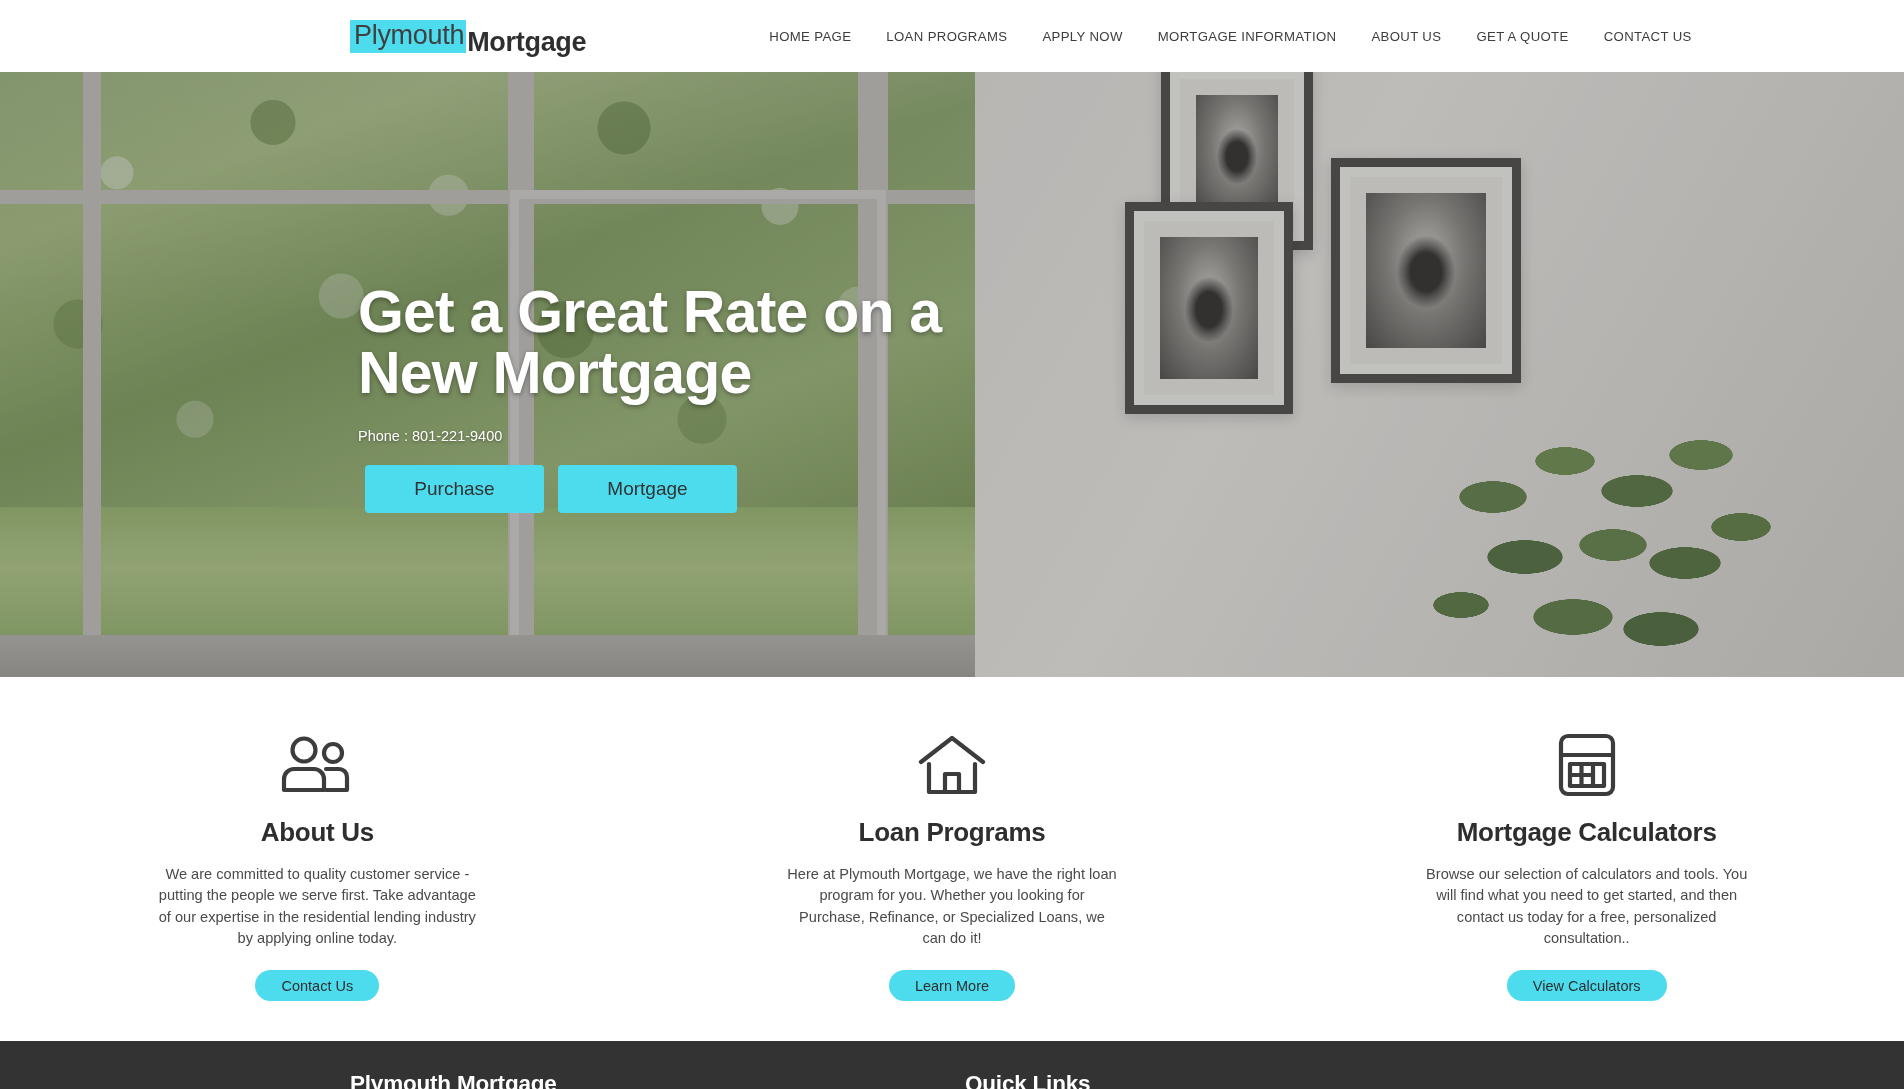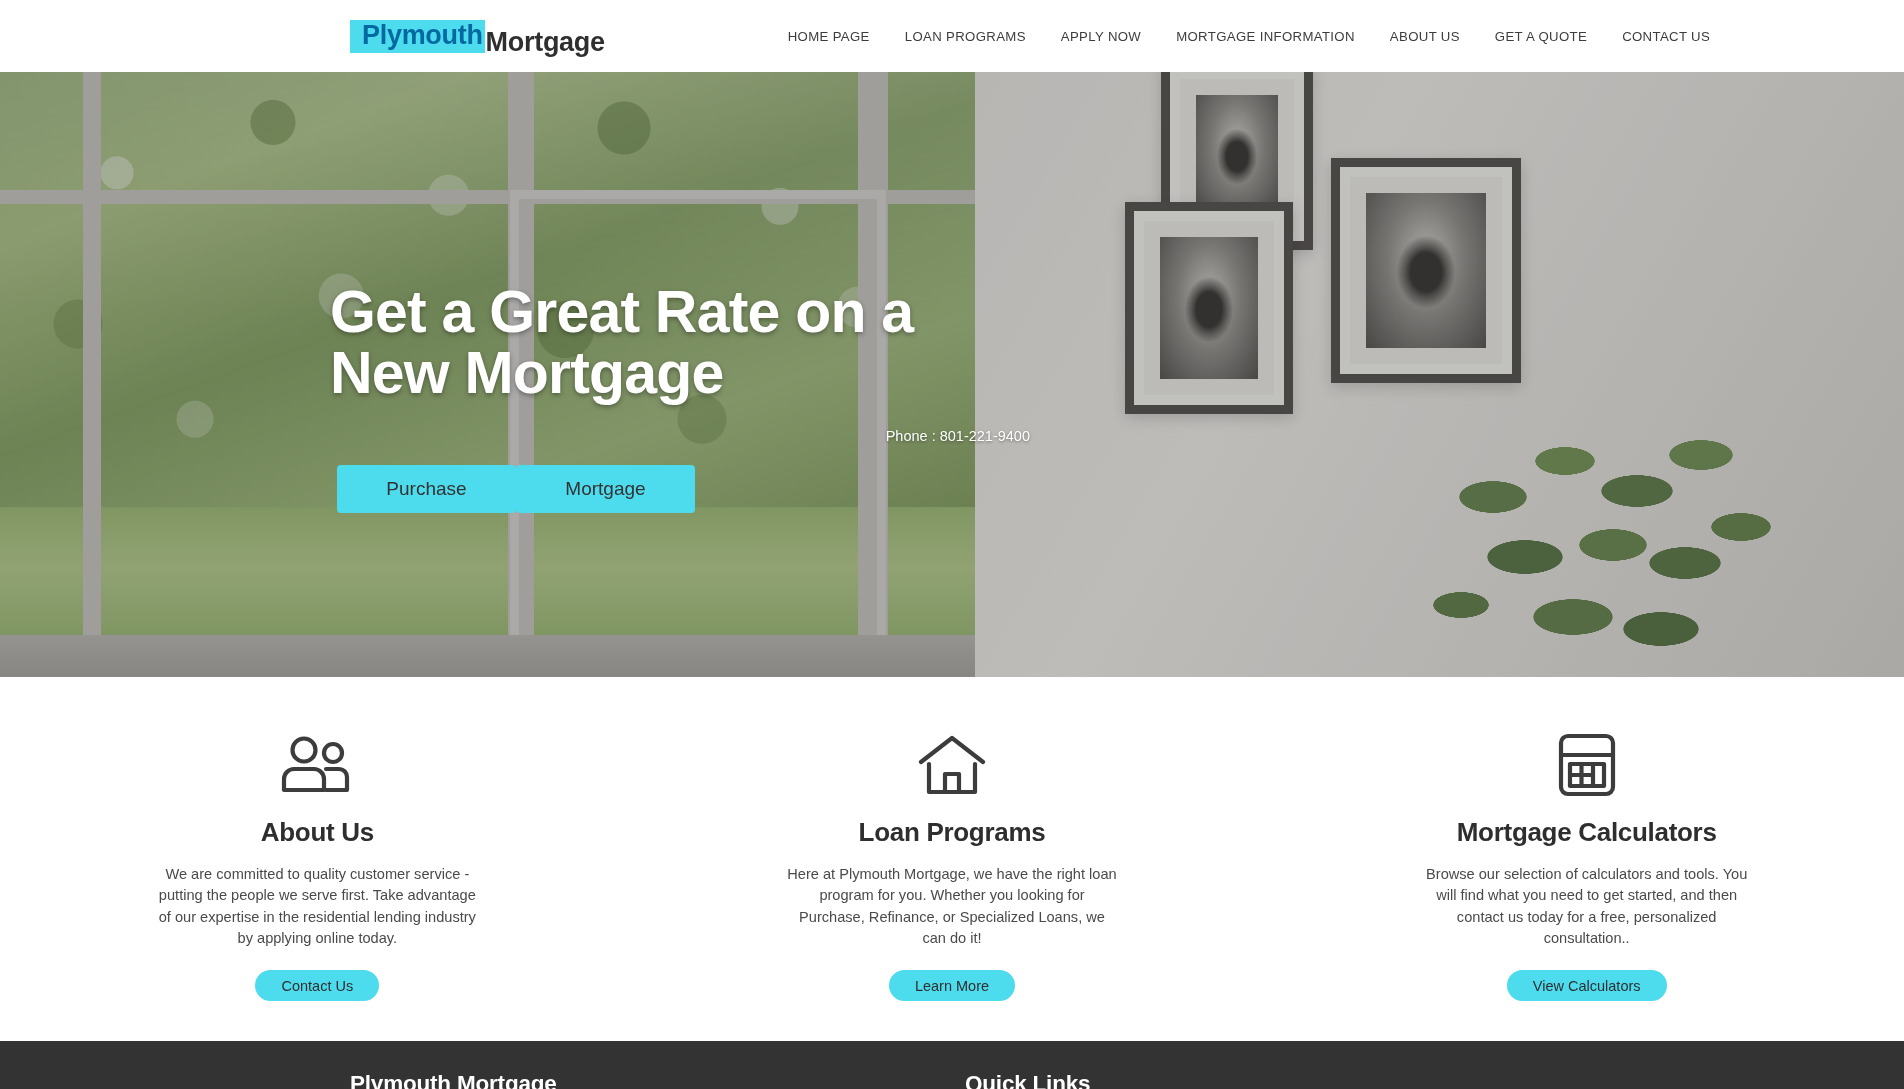--- a/index.html
+++ b/index.html
@@ -18,22 +18,22 @@
     display:flex; align-items:center;
     position:relative; z-index:20;
   }
   .logo{
     margin-left:350px;
     display:flex; align-items:center;
     font-size:27px; font-weight:700; letter-spacing:-0.3px;
     line-height:1;
   }
   .logo .ply{
-    background:#4ddbee; color:#0369a1; font-weight:700;
-    padding:2px 2px 4px 12px;
+    background:#4ddbee; color:#404040; font-weight:400;
+    padding:2px 2px 4px 4px;
   }
   .logo .mort{ color:#2f2f2f; font-weight:700; padding-left:1px;margin-top:12px;}
 
   .nav{
     display:flex; align-items:center; gap:1px;
     margin-left:166px;
   }
   .nav a{
     color:#3d3d3d; text-decoration:none;
     font-size:13.2px; letter-spacing:0.35px;
@@ -123,40 +123,39 @@
       radial-gradient(ellipse 34px 16px at 52% 46%, #628247 0 98%, transparent),
       radial-gradient(ellipse 36px 16px at 70% 52%, #52723d 0 98%, transparent),
       radial-gradient(ellipse 40px 18px at 42% 70%, #5b7b42 0 98%, transparent),
       radial-gradient(ellipse 38px 17px at 64% 74%, #4c6c39 0 98%, transparent),
       radial-gradient(ellipse 30px 14px at 84% 40%, #5e7e44 0 98%, transparent),
       radial-gradient(ellipse 28px 13px at 14% 66%, #567740 0 98%, transparent);
   }
   .hero-overlay{ position:absolute; inset:0; background:rgba(70,70,70,0.30); }
 
   .hero-content{
-    position:absolute; left:330px; top:210px; z-index:5;
+    position:absolute; left:358px; top:210px; z-index:5;
   }
   .hero h1{
     color:#ffffff; font-size:59px; line-height:1.04;
     font-weight:700; letter-spacing:-0.8px;
     text-shadow:0 2px 5px rgba(0,0,0,0.35);
     max-width:700px;
   }
   .hero h2{
     color:#ffffff; font-size:25.5px; line-height:1.18;
     font-weight:700; letter-spacing:-0.2px; margin-top:19px;
     text-shadow:0 2px 5px rgba(0,0,0,0.35);
     max-width:600px;
   }
   .hero .phone{
     color:#ffffff; font-size:14.5px; margin-top:23px;
     text-shadow:0 1px 3px rgba(0,0,0,0.4);
-    text-align:right;
-  }
-  .hero-btns{ display:flex; gap:0; margin-top:21px;padding-left:7px; }
+  }
+  .hero-btns{ display:flex; gap:14px; margin-top:21px;padding-left:7px; }
   .hero-btns a{
     display:flex; align-items:center; justify-content:center;
     background:#4ddbee; color:#333333; text-decoration:none;
     font-size:19px; width:179px; height:48px; border-radius:4px;
   }
 
   
   .features{
     display:flex; width:100%;
     padding:52px 0 40px 0;

